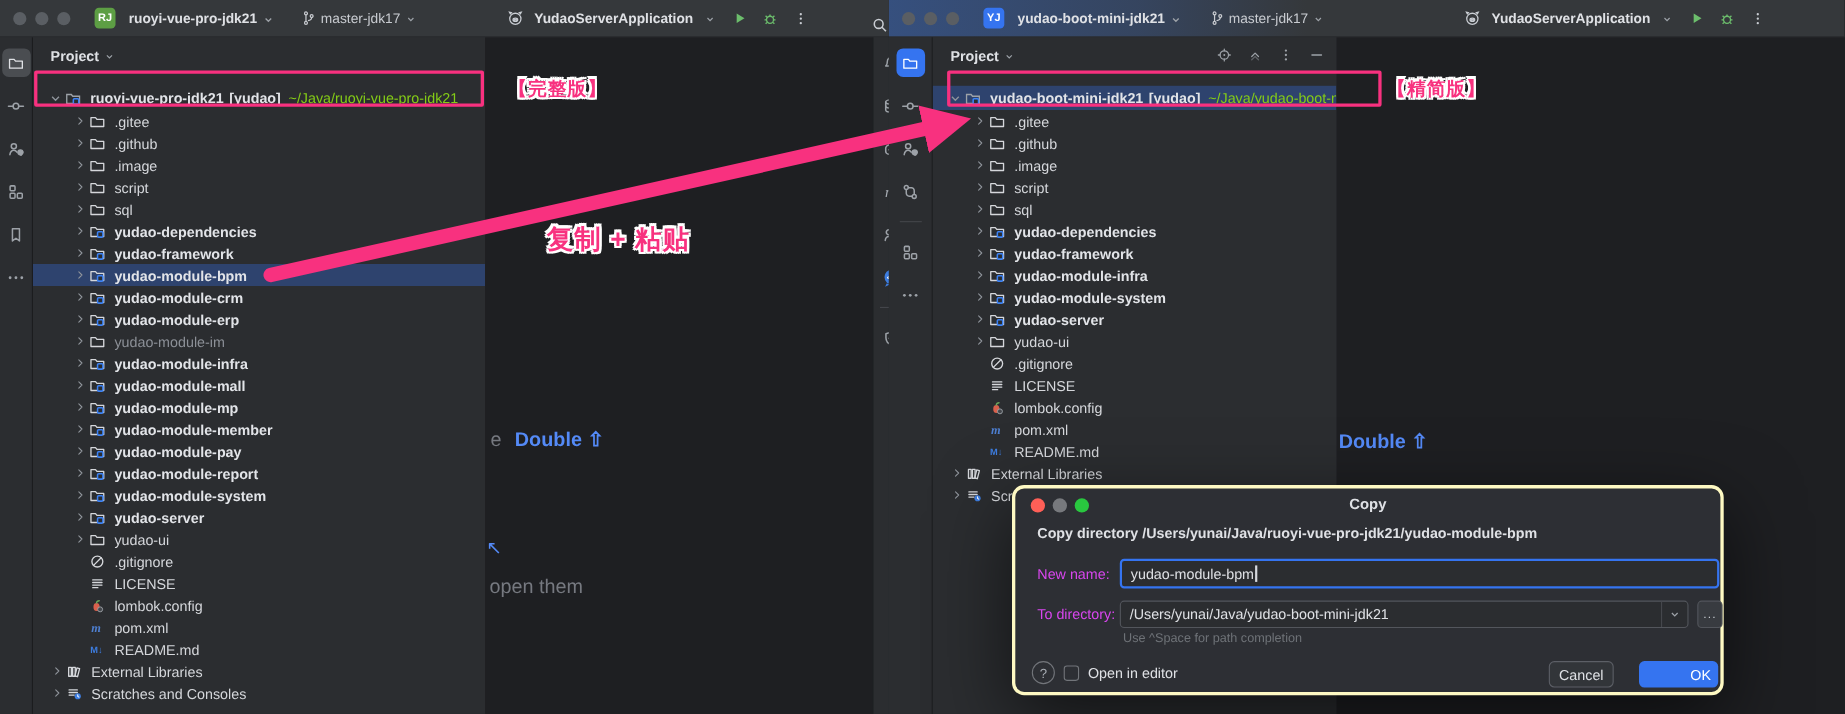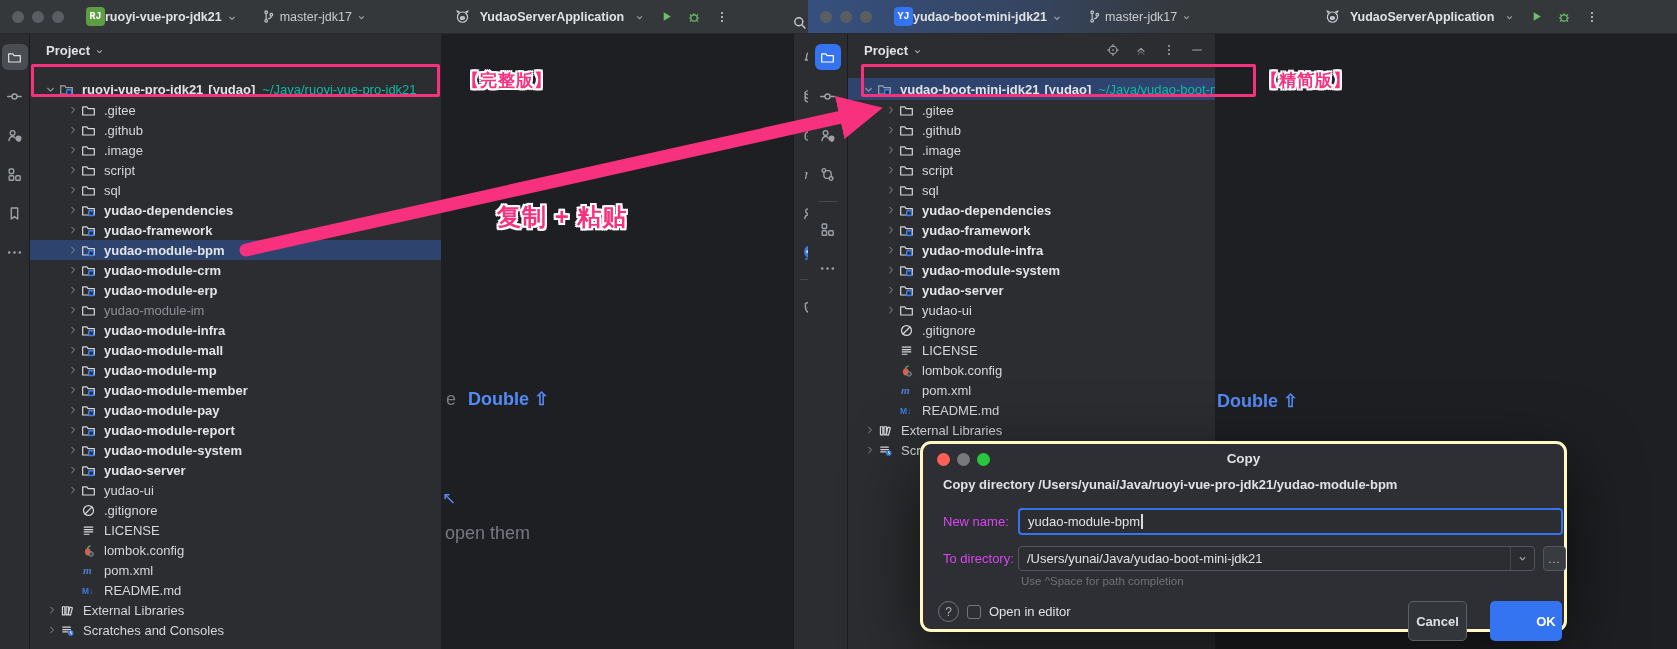--- a/index.html
+++ b/index.html
@@ -13,21 +13,21 @@
   #win-right { left:808px; width:933px; }
 
   .titlebar { position:relative; height:34px; background:#35383b; border-bottom:1px solid #27292c;
               display:flex; align-items:center; padding:0 12px; color:#dfe1e5; font-size:12.5px; }
   .blue-tint { position:absolute; left:0; top:0; bottom:0; width:380px; pointer-events:none;
                background:linear-gradient(90deg, rgba(54,84,138,.85) 0%, rgba(54,84,138,.45) 60%, rgba(54,84,138,0) 100%); }
   .tb-inner { position:relative; display:flex; align-items:center; width:100%; }
   .lights { display:flex; gap:8px; margin-right:22px; }
   .light { width:12px; height:12px; border-radius:50%; background:#5a5e63; }
   .avatar { width:19px; height:19px; border-radius:4px; color:#fff; font-size:10px; font-weight:bold;
-            display:flex; align-items:center; justify-content:center; margin-right:0;font-family:Liberation Mono, monospace; }
+            display:flex; align-items:center; justify-content:center; margin-right:12px; }
   .av-green { background:#5d9e44; } .av-blue { background:#3574f0; }
   .tb-name { font-weight:600; white-space:nowrap; }
   .tb-chev { margin:2px 4px 0 4px; color:#9da2a8; display:flex; }
   .branch-group { display:flex; align-items:center; margin-left:16px; color:#c8cbd0; }
   .run-group { display:flex; align-items:center; margin:0 auto; gap:6px; }
   .run-name { font-weight:600; white-space:nowrap; }
   .tb-icon { display:flex; align-items:center; justify-content:center; width:22px; height:22px; }
   .search-btn { position:absolute; right:2px; top:5px; width:24px; height:24px; display:flex; align-items:center; justify-content:center; color:#c9cdd3; }
 
   .win-body { position:absolute; top:34px; bottom:0; left:0; right:0; display:flex; }
@@ -61,21 +61,21 @@
   .row.lvl0 { padding-left:13px; }
   .row.lvl1 { padding-left:34px; }
   .row.root { height:22px; padding-left:12px; }
   .selrow { background:#2e436e; }
   .twisty { width:17px; min-width:17px; display:flex; align-items:center; justify-content:center; color:#8f949b; }
   .ficon  { width:20px; min-width:20px; height:16px; display:flex; align-items:center; }
   .lbl { margin-left:3px; }
   .lbl.bold { font-weight:700; color:#e2e4e8; }
   .lbl.dim  { color:#8c9097; }
   .tag { font-weight:700; color:#e2e4e8; margin-left:5px; }
-  .path { color:#14b8a6; margin-left:7px; overflow:hidden; }
+  .path { color:#84cc16; margin-left:7px; overflow:hidden; }
 
   
   .editor { position:relative; background:#1e1f22; flex:1; overflow:hidden; }
   .hintline { position:absolute; font-size:18px; color:#767980; white-space:nowrap; }
   .hint-shortcut { color:#548af7; font-weight:600; margin-left:12px; }
   .hint-arrow { position:absolute; color:#548af7; font-size:17px; }
 
   
   .pink-box { position:absolute; border:3px solid #f8317f; border-radius:2px; z-index:44; pointer-events:none; }
   .cn-label { position:absolute; color:#f8317f; font-weight:800; letter-spacing:1px; z-index:46; white-space:nowrap;
@@ -101,22 +101,22 @@
   .combo-text { padding:0 8px; flex:1; overflow:hidden; white-space:nowrap; }
   .combo-chev { width:24px; height:100%; border-left:1px solid #45474c; display:flex; align-items:center; justify-content:center; color:#9da2a8; }
   .browse-btn { position:absolute; left:620px; top:102px; width:23px; height:25px; background:#383b40;
                 border:1px solid #53565c; border-radius:4px; color:#c9cdd3; display:flex; align-items:center;
                 justify-content:center; font-size:11px; letter-spacing:1px; }
   .dlg-hint { position:absolute; left:98px; top:131px; font-size:11.5px; color:#6e7277; }
   .help-circle { position:absolute; left:15px; top:157px; width:21px; height:21px; border:1.5px solid #72757a;
                  border-radius:50%; color:#a8adb4; font-size:12px; display:flex; align-items:center; justify-content:center; }
   .dlg-checkbox { position:absolute; left:44px; top:161px; width:14px; height:14px; border:1.5px solid #72757a; border-radius:3px; background:transparent; }
   .cb-label { position:absolute; left:66px; top:160px; }
-  .btn { position:absolute; top:157px; height:40px; border-radius:5px; display:flex; align-items:center;
-         justify-content:center; font-size:13px;font-weight:bold; }
+  .btn { position:absolute; top:157px; height:24px; border-radius:5px; display:flex; align-items:center;
+         justify-content:center; font-size:13px; }
   .btn-cancel { left:485px; width:59px; background:#323539; border:1px solid #5c5f66; color:#dfe1e5; }
   .btn-ok { left:567px; width:72px; background:#3574f0; color:#fff;padding-left:40px; }
 
   svg { display:block; }
 </style>
 </head>
 <body>
 
 <div id="stage">
 

